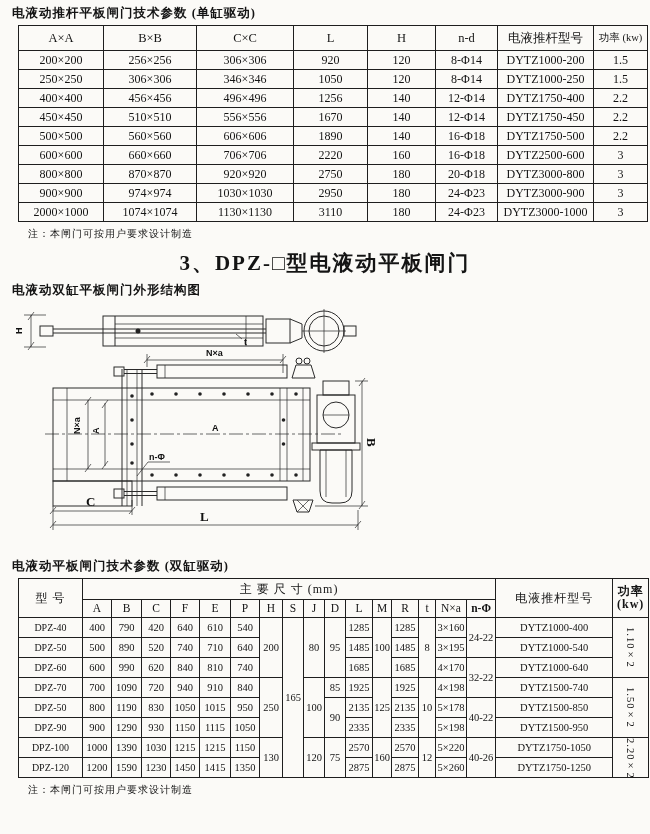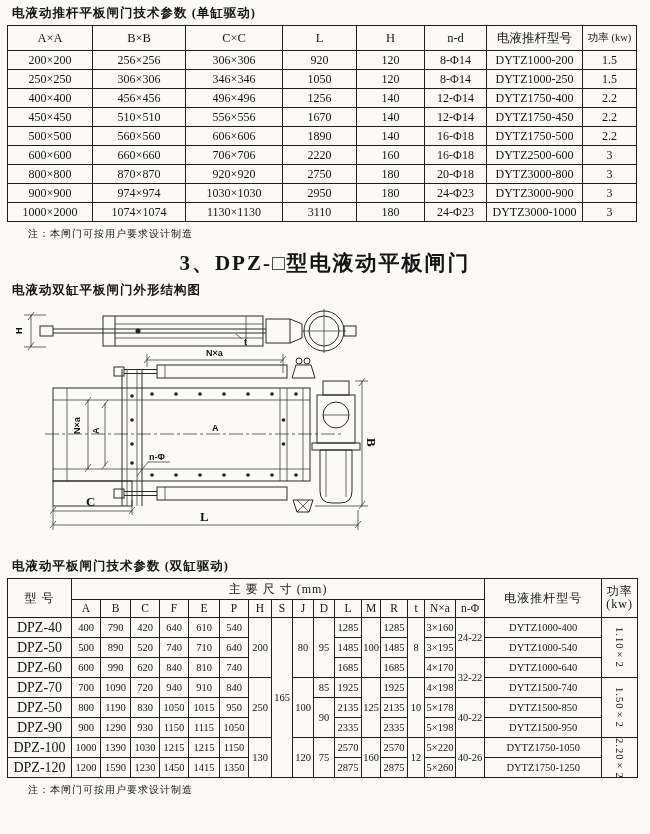--- a/index.html
+++ b/index.html
@@ -7,38 +7,38 @@
     width:650px;height:834px;overflow:hidden;
     background:#fbfaf7;color:#141414;
     font-family:"Liberation Serif","DejaVu Serif",serif;
   }
   .sheet{position:relative;width:650px;height:834px;}
   .sec-title{
     font-family:Liberation Serif, serif;
     font-weight:bold;font-size:12.5px;
     margin:5px 0 3px 12px;letter-spacing:1px;
   }
-  table{border-collapse:collapse;table-layout:fixed;margin-left:7px;}
+  table{border-collapse:collapse;table-layout:fixed;margin-left:18px;}
   th,td{
     border:1px solid #1e1e1e;text-align:center;vertical-align:middle;
     overflow:hidden;white-space:nowrap;padding:0;font-weight:normal;
   }
   
   #table1{width:629px;}
   #table1 th{height:24px;font-size:12.5px;}
   #table1 td{height:18px;font-size:12px;}
   #table1 th:last-child{font-size:10.5px;}
   
   #table2{width:630px;margin-top:3px;}
   #table2 thead tr:first-child th{height:20px;font-size:12px;letter-spacing:1px;}
   #table2 thead tr:last-child th{height:17px;font-size:11.5px;letter-spacing:0;}
   #table2 thead th{white-space:pre-line;line-height:1.05;}
-  #table2 thead th:last-child{font-size:10px;}
+  #table2 thead th:last-child{font-size:10px;font-weight:bold;}
   #table2 td{height:19px;font-size:10.5px;}
-  #table2 td:first-child{font-size:14px;}
+  #table2 td:first-child{font-size:10px;}
   #table2 td.vert{
     writing-mode:vertical-rl;text-align:center;
     font-size:10.5px;letter-spacing:1px;padding:0 2px;
   }
   .note{
     font-size:10px;margin:5px 0 0 28px;letter-spacing:1px;
   }
   h1.heading{
     text-align:center;font-size:21px;font-weight:bold;
     margin:8px 0 2px 0;letter-spacing:2px;
@@ -157,21 +157,21 @@
           <td>900×900</td>
           <td>974×974</td>
           <td>1030×1030</td>
           <td>2950</td>
           <td>180</td>
           <td>24-Φ23</td>
           <td>DYTZ3000-900</td>
           <td>3</td>
         </tr>
         <tr>
-          <td>1000×2000</td>
+          <td>2000×1000</td>
           <td>1074×1074</td>
           <td>1130×1130</td>
           <td>3110</td>
           <td>180</td>
           <td>24-Φ23</td>
           <td>DYTZ3000-1000</td>
           <td>3</td>
         </tr>
       </tbody>
     </table>

